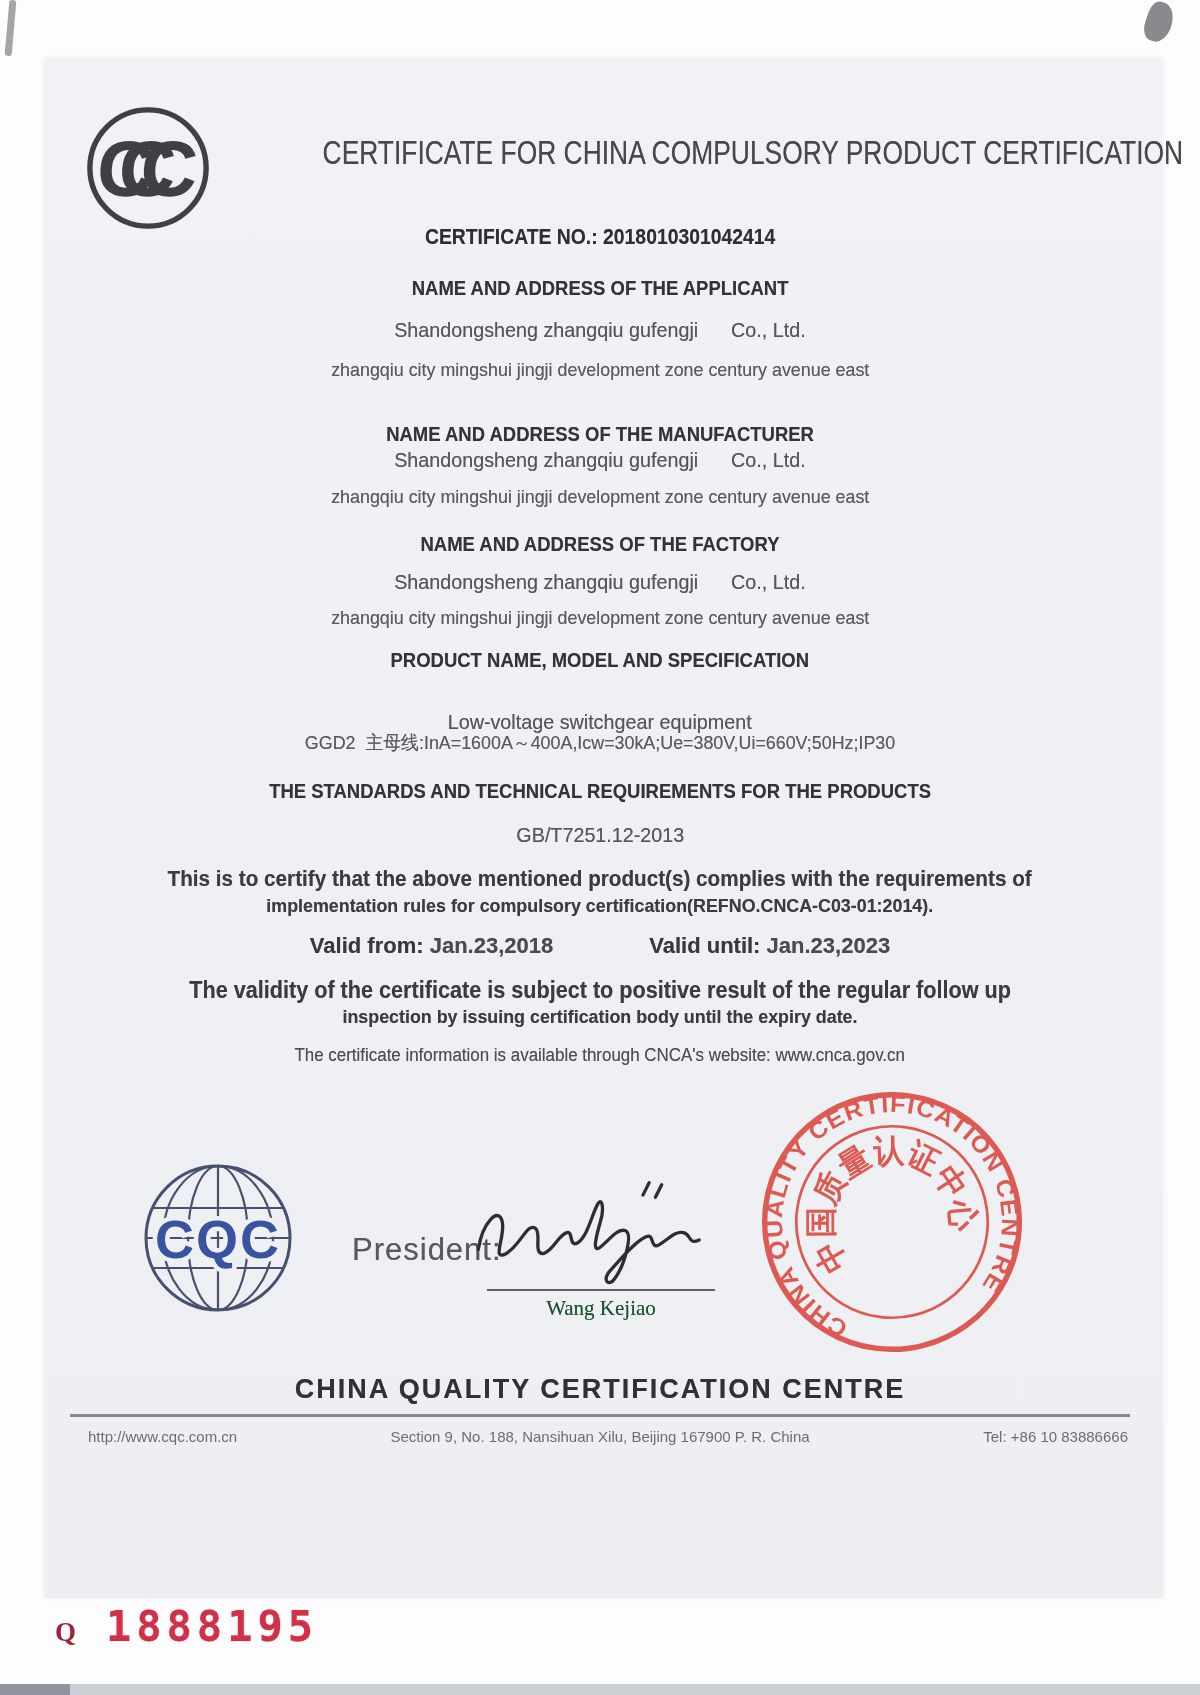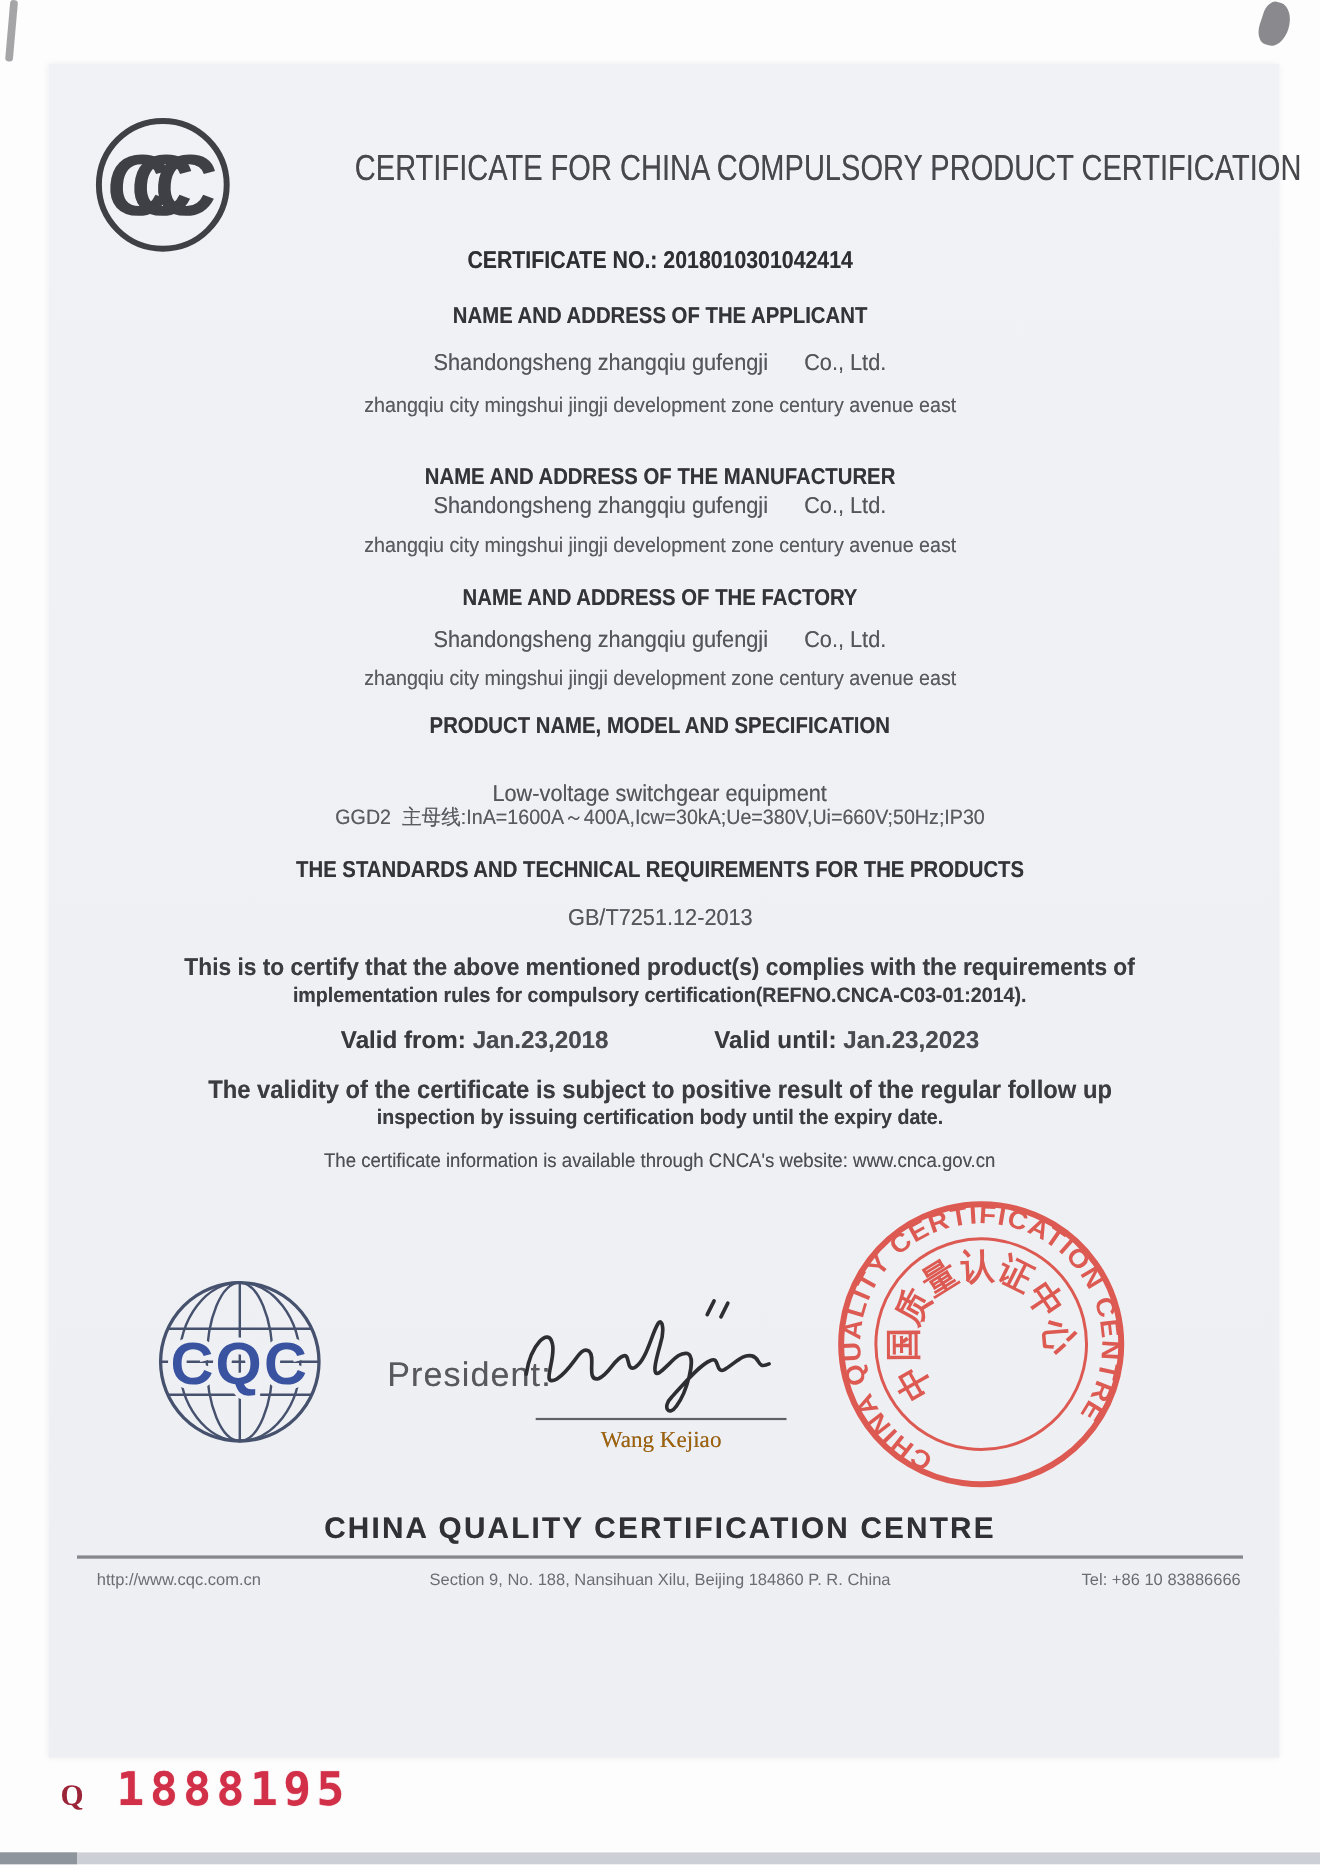--- a/index.html
+++ b/index.html
@@ -29,21 +29,21 @@
   .cx94{display:inline-block;transform:scaleX(.94);white-space:pre;}
   .smudge{position:absolute;background:#3a3a40;}
   .smudge.tl{left:7px;top:0;width:7px;height:56px;opacity:.45;transform:rotate(5deg);border-radius:3px;}
   .smudge.tr{left:1146px;top:2px;width:26px;height:40px;opacity:.55;border-radius:40% 60% 55% 45%;transform:rotate(18deg);background:#2c2c33;}
   .valid-row{display:flex;justify-content:center;gap:96px;font-size:22px;font-weight:bold;color:#38383d;}
   .valid-row .lab{font-weight:bold;}
   .valid-row .val{font-weight:600;color:#4a4a50;margin-top:42px;}
   .president{position:absolute;left:352px;top:1232px;font-size:31px;color:#58585d;letter-spacing:1px;}
   .sig-line{position:absolute;left:487px;top:1289px;width:228px;border-top:2px solid #5f5f65;}
   .sig-name{position:absolute;left:466px;top:1296px;width:270px;text-align:center;
-    font-family:"Liberation Serif", serif;font-size:21px;color:#a16207;}
+    font-family:"Liberation Serif", serif;font-size:21px;color:#14532d;}
   .org-name{font-size:27px;font-weight:bold;color:#303035;letter-spacing:2px;}
   .rule{position:absolute;left:70px;top:1414px;width:1060px;height:3px;background:#85888d;}
   .footer{position:absolute;top:1428px;font-size:15px;color:#6a6d72;}
   .footer.web{left:88px;}
   .footer.addr-f{left:0;right:0;text-align:center;}
   .footer.tel{right:72px;}
   .serial{position:absolute;left:55px;top:1602px;display:flex;align-items:baseline;gap:30px;}
   .serial .q{font-size:27px;font-weight:bold;color:#9c2438;font-family:"Liberation Serif", serif;}
   .serial .num{font-size:42px;font-weight:bold;color:var(--serial-red);
     font-family:"DejaVu Sans Mono", monospace;letter-spacing:5px;text-shadow:0 0 1px rgba(210,48,72,.6);}
@@ -154,21 +154,21 @@
     <textPath href="#seal-ring-path" textLength="498" lengthAdjust="spacingAndGlyphs">CHINA QUALITY CERTIFICATION CENTRE</textPath>
   </text>
   <text class="seal-text" font-size="30">
     <textPath href="#seal-inner-path" textLength="224" lengthAdjust="spacingAndGlyphs">中国质量认证中心</textPath>
   </text>
 </svg>
 
 <div class="abs org-name t" style="top:1374px;"><span>CHINA QUALITY CERTIFICATION CENTRE</span></div>
 <div class="rule"></div>
 <div class="footer web">http://www.cqc.com.cn</div>
-<div class="footer addr-f">Section 9,  No. 188, Nansihuan Xilu, Beijing  184860 P. R. China</div>
+<div class="footer addr-f">Section 9,  No. 188, Nansihuan Xilu, Beijing  167900 P. R. China</div>
 <div class="footer tel">Tel: +86 10 83886666</div>
 
 <div class="serial">
   <span class="q">Q</span>
   <span class="num">1888195</span>
 </div>
 
 <div class="bottom-strip"></div>
 <div class="bottom-dark"></div>
 

